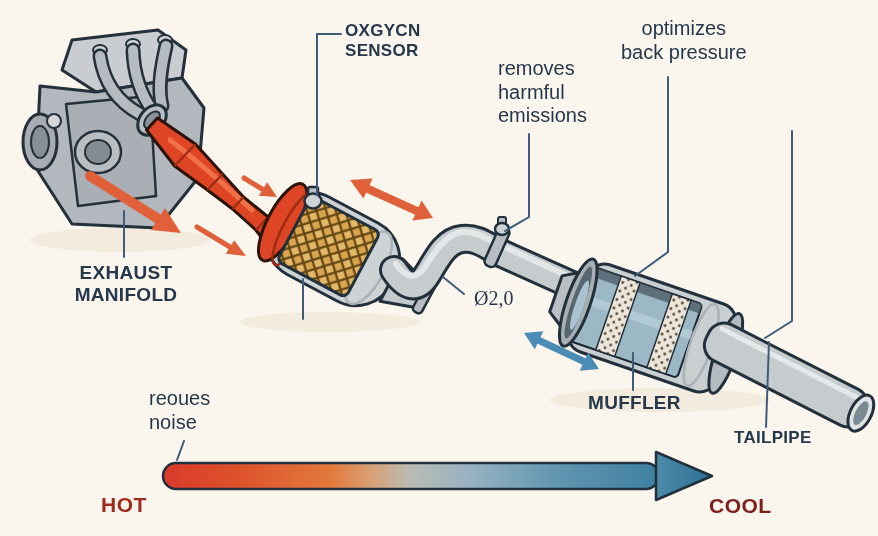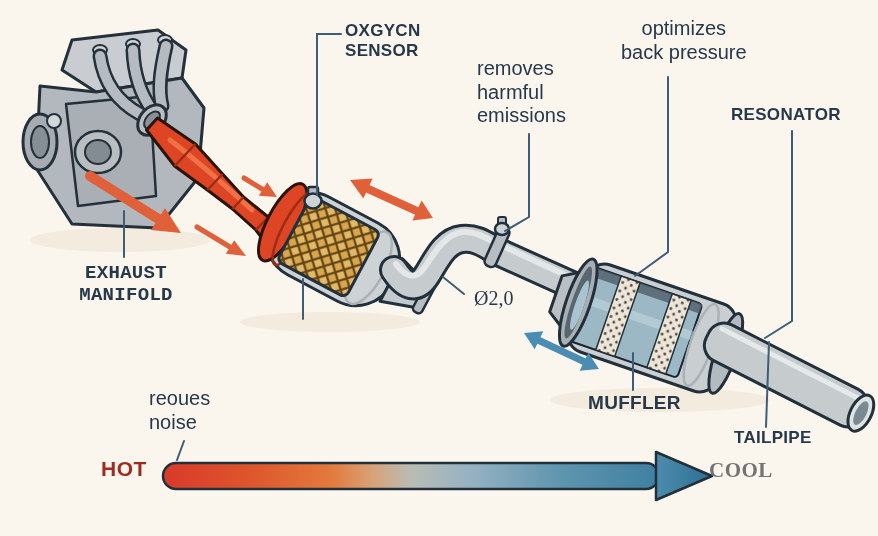--- a/index.html
+++ b/index.html
@@ -9,24 +9,24 @@
   }
   .canvas svg{position:absolute;left:0;top:0;}
   .label{
     position:absolute;color:#26384a;white-space:pre-line;line-height:1.18;
     font-family:"Liberation Sans",sans-serif;
   }
   .bold{font-weight:700;letter-spacing:.3px;}
   .s17{font-size:17px;}
   .s19{font-size:19px;}
   .s20{font-size:20px;}
-  .s21{font-size:21px;letter-spacing:.5px;}
-  .center{text-align:center;font-family:Liberation Mono, monospace;}
+  .s21{font-size:21px;letter-spacing:.5px;margin-top:36px;}
+  .center{text-align:center;}
   .hot{color:#9e2b1e;}
-  .cool{color:#737373;font-family:Liberation Serif, serif;}
+  .cool{color:#7f1d1d;}
 </style>
 </head>
 <body>
 
 <div class="canvas">
 
 <svg width="878" height="536" viewBox="0 0 878 536">
   <defs>
     <linearGradient id="tempGrad" x1="0" y1="0" x2="1" y2="0">
       <stop offset="0" stop-color="#d93a2a"></stop>
@@ -180,26 +180,25 @@
   </g>
 
   <g>
     <rect x="163" y="463" width="496" height="26" rx="13" fill="url(#tempGrad)" stroke="#22303c" stroke-width="2.5"></rect>
     <polygon points="656,452 712,476 656,500" fill="url(#headGrad)" stroke="#22303c" stroke-width="2.5" stroke-linejoin="round"></polygon>
   </g>
 </svg>
 
   <div class="label bold s17" style="left:345px;top:21px;">OXGYCN
 SENSOR</div>
-  <div class="label s20" style="left:477px;top:57px;">removes
+  <div class="label s20" style="left:498px;top:57px;">removes
 harmful
 emissions</div>
   <div class="label s20" style="left:621px;top:17px;text-align:center;">optimizes
 back pressure</div>
-  <div class="label bold s17" style="left:731px;top:105px;">RESONATOR</div>
   <div class="label bold s19 center" style="left:58px;top:262px;width:136px;">EXHAUST
 MANIFOLD</div>
   <div class="label s20" style="left:474px;top:287px;font-family:Liberation Serif, serif;">Ø2,0</div>
   <div class="label bold s19" style="left:588px;top:392px;">MUFFLER</div>
   <div class="label s20" style="left:149px;top:387px;">reoues
 noise</div>
   <div class="label bold s17" style="left:734px;top:428px;">TAILPIPE</div>
   <div class="label bold s21 hot" style="left:101px;top:457px;">HOT</div>
   <div class="label bold s21 cool" style="left:709px;top:458px;">COOL</div>
 </div>

